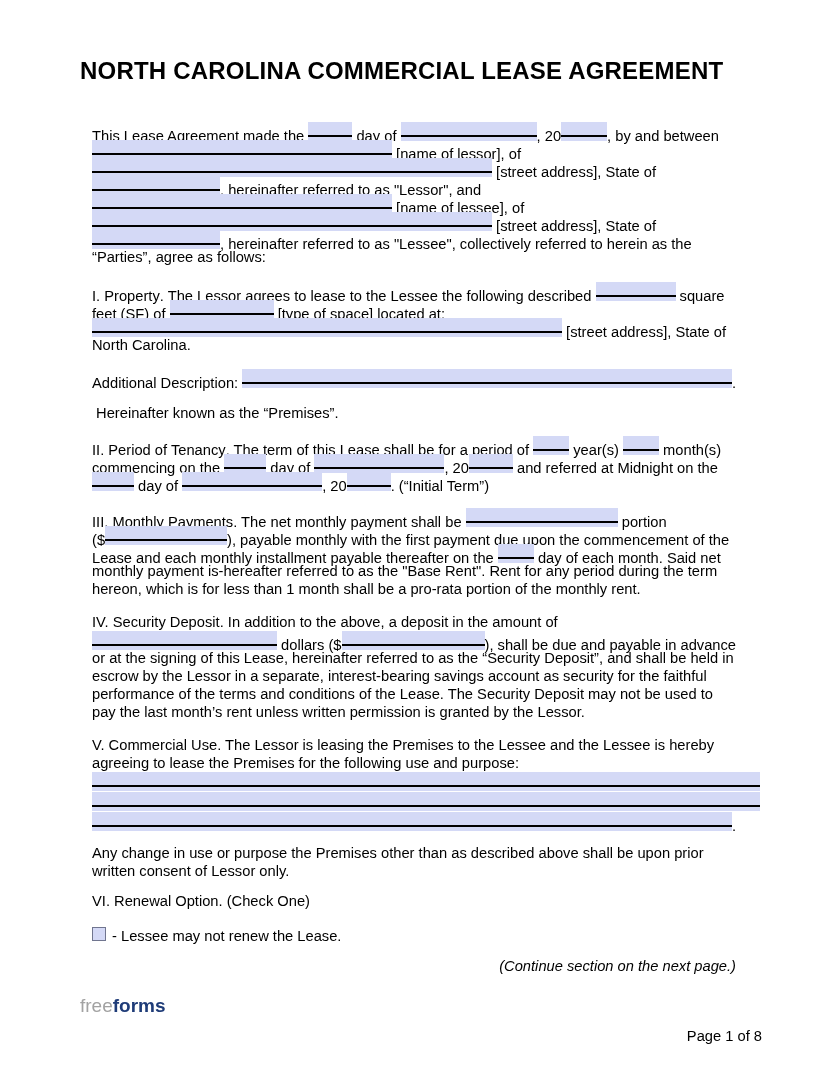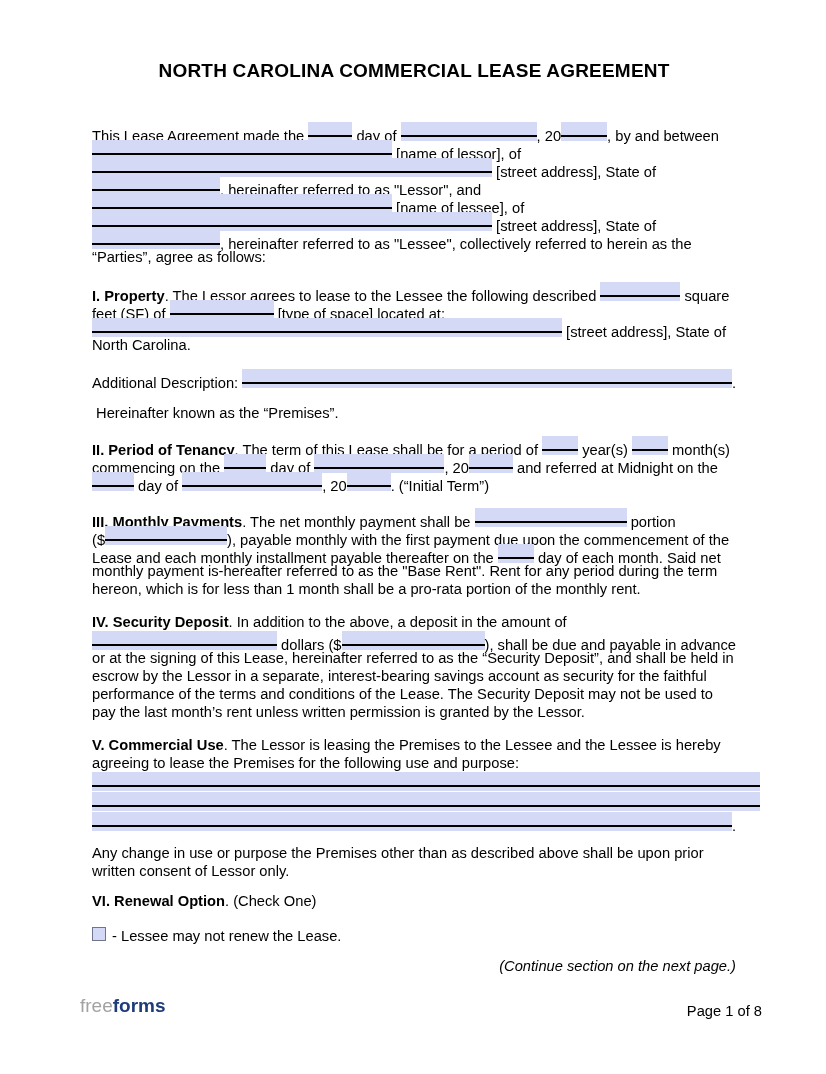--- a/index.html
+++ b/index.html
@@ -4,26 +4,26 @@
 <style>
   html,body{margin:0;padding:0;background:#ffffff;}
   body{
     width:826px;height:1074px;
     font-family:"Liberation Sans","DejaVu Sans",sans-serif;
     font-size:14.7px;color:#000;
     -webkit-font-smoothing:antialiased;
   }
   .page{position:relative;width:826px;height:1074px;overflow:hidden;background:#fff;}
   .content{padding:58px 0 0 80px;width:668px;}
-  .title{font-size:19px;font-weight:bold;text-align:center;letter-spacing:.2px;line-height:26px;margin-bottom:38px;}
+  .title{font-size:24px;font-weight:bold;letter-spacing:.2px;line-height:26px;margin-bottom:38px;}
   .para{margin:12px;}
   .line{display:flex;align-items:baseline;height:18px;line-height:18px;}
   .line span{white-space:pre;}
   .vline{display:flex;align-items:baseline;height:20px;line-height:20px;}
-  .bd{font-weight:bold;}
+  .bd{font-weight:normal;}
   .it{font-style:italic;}
   
   .b{
     display:inline-block;height:19px;flex:0 0 auto;margin-bottom:-4.5px;
     background:linear-gradient(to bottom,#d4d9f6 0,#d4d9f6 13px,#000 13px,#000 14.6px,#d4d9f6 14.6px,#d4d9f6 19px);
   }
   .grow{flex:1 1 auto;}
   .full{width:668px;}
   .w36{width:36px}.w42{width:42px}.w44{width:44px}.w46{width:46px}
   .w80{width:80px}.w104{width:104px}.w122{width:122px}.w128{width:128px}
@@ -33,21 +33,21 @@
   .mb15{margin-bottom:15px}.mb16{margin-bottom:16px}.mb17{margin-bottom:17px}
   .mb18{margin-bottom:18px}
   .cb{
     display:inline-block;width:12px;height:12px;flex:0 0 auto;
     background:#d4d9f6;border:1.5px solid #70758f;margin:0 6px -1px 0;
   }
   .continue{justify-content:flex-end;}
   .footer-logo{position:absolute;left:80px;top:995px;font-size:19px;line-height:22px;}
   .lf{color:#a2a2a2;}
   .lr{color:#1f3c78;font-weight:bold;}
-  .footer-page{position:absolute;top:1003px;right:64px;font-size:14.7px;}
+  .footer-page{position:absolute;top:1028px;right:64px;font-size:14.7px;}
 </style>
 </head>
 <body>
 
 <div class="page">
   <div class="content">
 
     <div class="title">NORTH CAROLINA COMMERCIAL LEASE AGREEMENT</div>
 
     <div class="para mb16">

